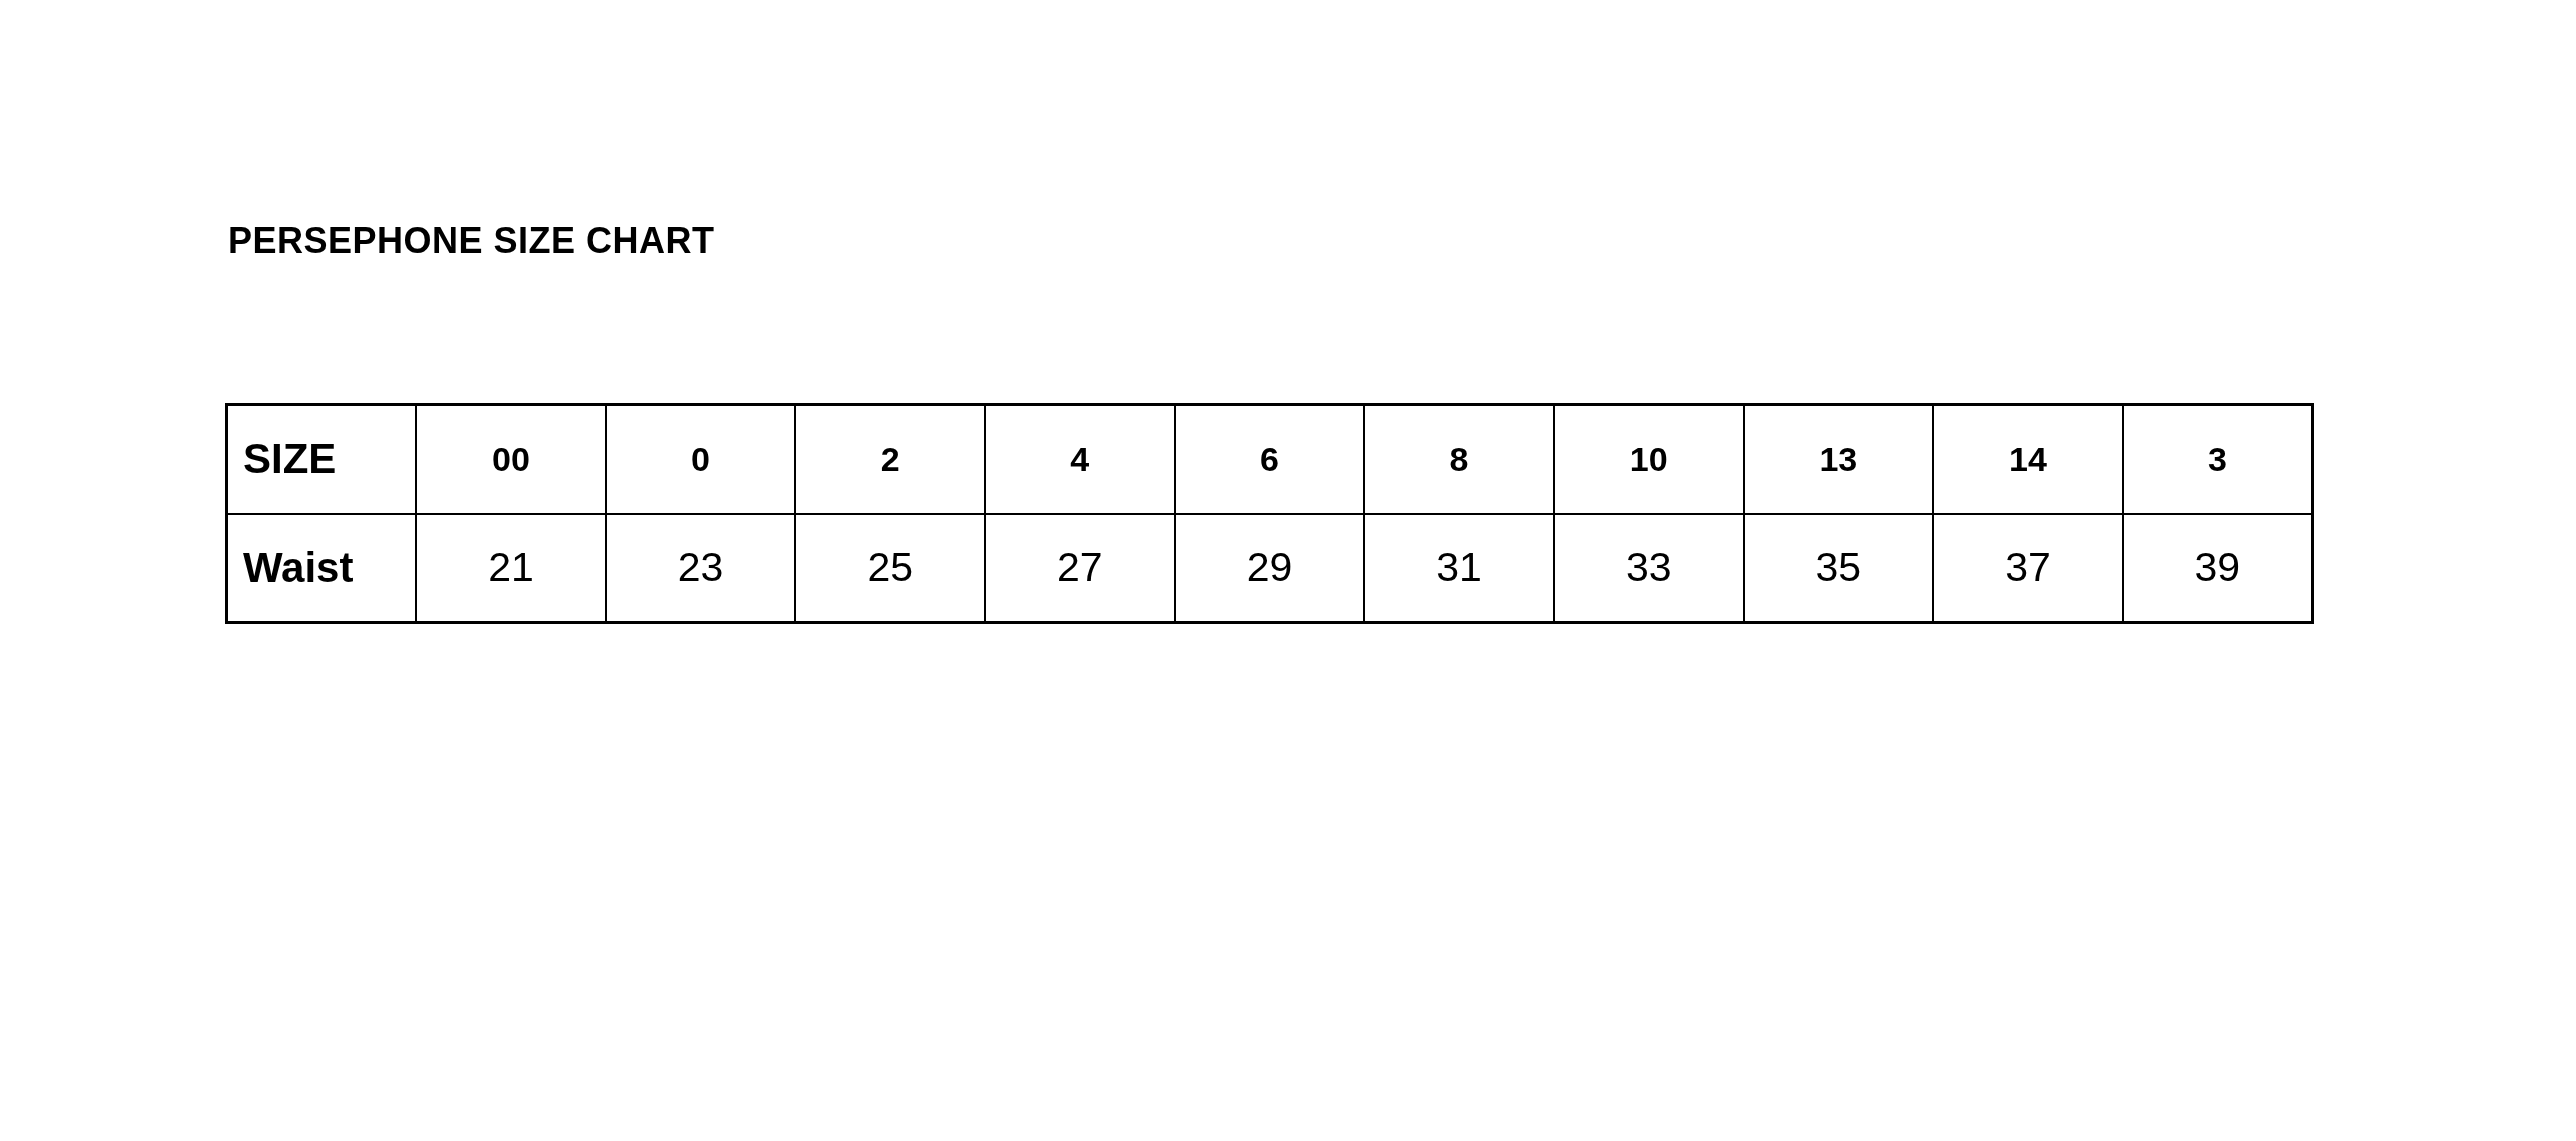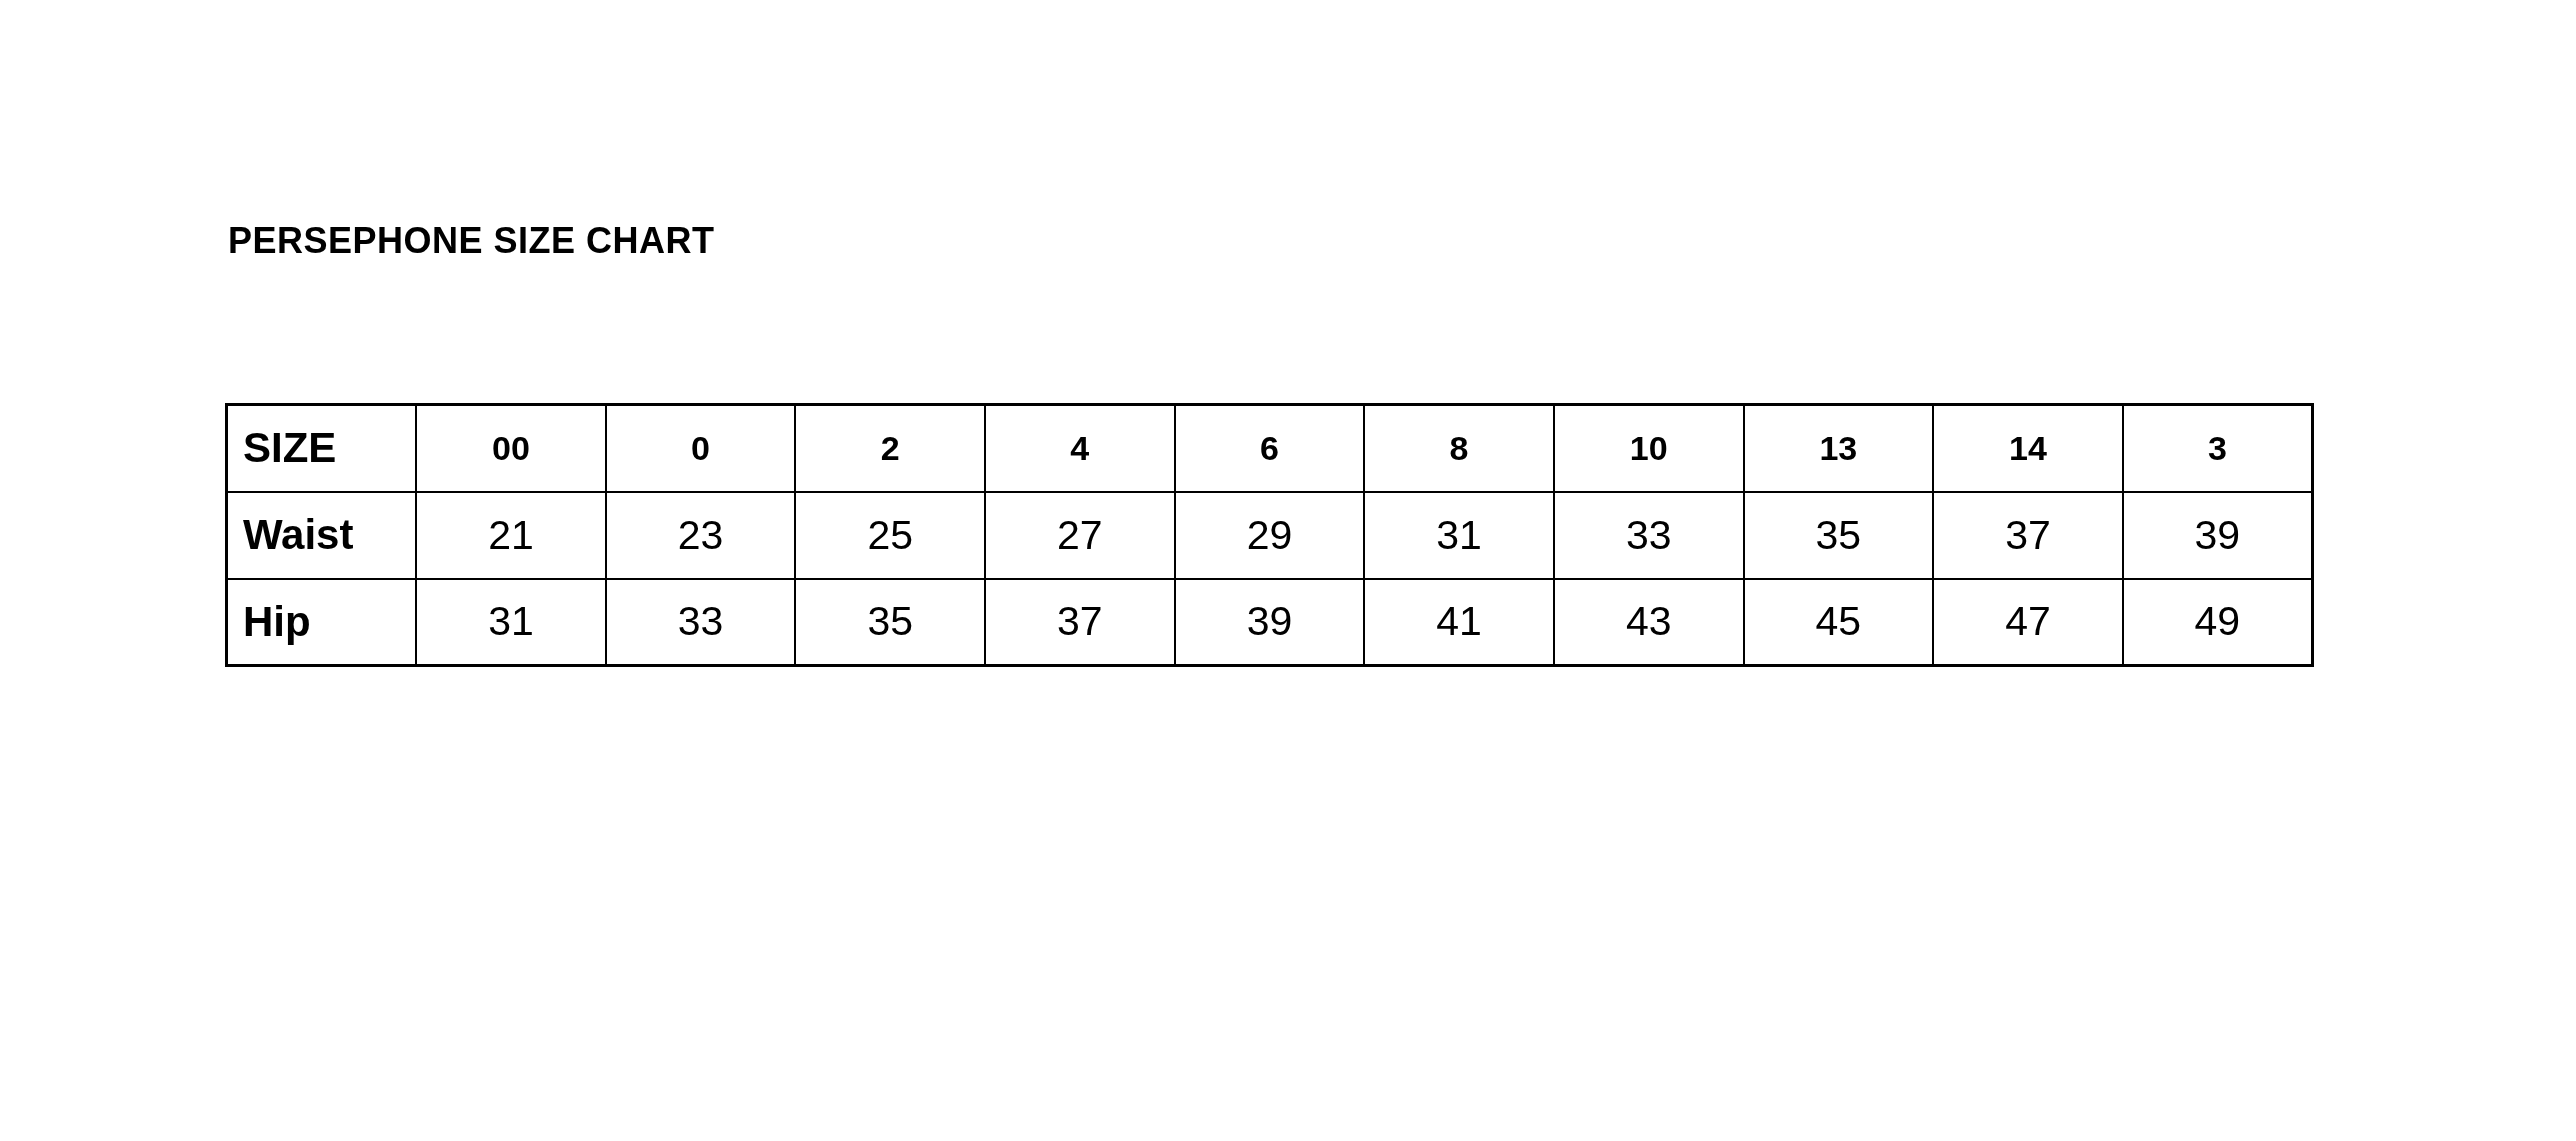--- a/index.html
+++ b/index.html
@@ -35,21 +35,21 @@
     top: 403px;
     width: 2089px;
     table-layout: fixed;
     border-collapse: collapse;
     border: 3.7px solid #000000;
     background: #ffffff;
   }
   table.size-chart th,
   table.size-chart td {
     border: 2.8px solid #000000;
-    height: 87px;
+    height: 109px;
     padding: 12px;
     text-align: center;
     vertical-align: middle;
     font-size: 41px;
     font-weight: 400;
     color: #000000;
     background: #ffffff;
   }
   table.size-chart th {
     font-weight: 700;
@@ -90,28 +90,15 @@
         <td>23</td>
         <td>25</td>
         <td>27</td>
         <td>29</td>
         <td>31</td>
         <td>33</td>
         <td>35</td>
         <td>37</td>
         <td>39</td>
       </tr>
-      <tr>
-        <td class="row-label">Hip</td>
-        <td>31</td>
-        <td>33</td>
-        <td>35</td>
-        <td>37</td>
-        <td>39</td>
-        <td>41</td>
-        <td>43</td>
-        <td>45</td>
-        <td>47</td>
-        <td>49</td>
-      </tr>
     </tbody>
 </table>
 
 
 </body></html>

